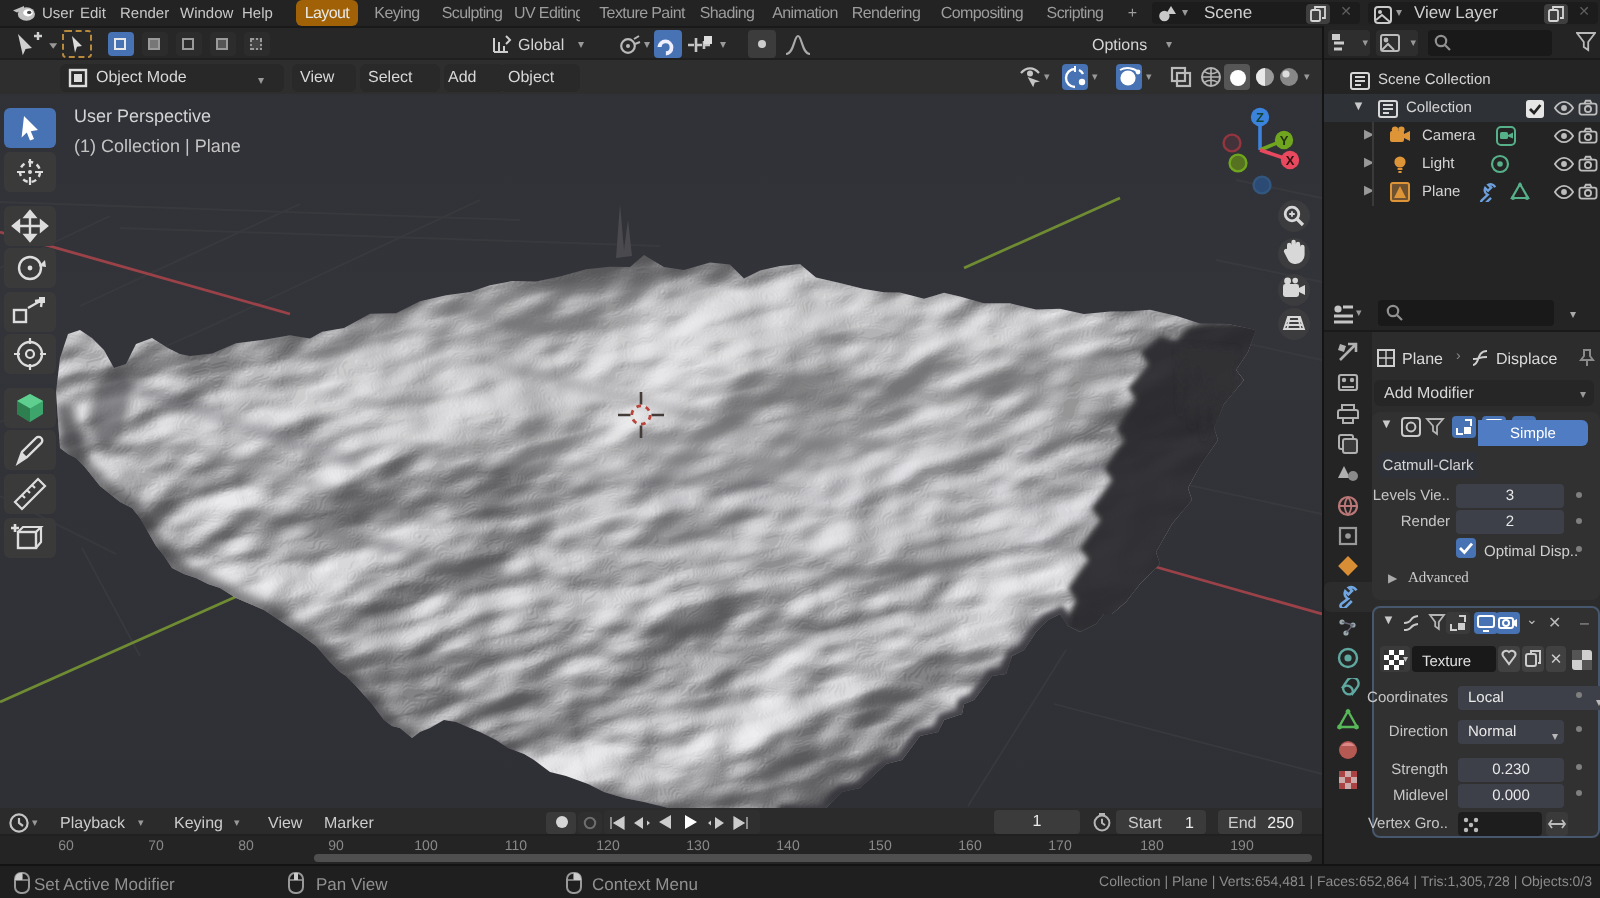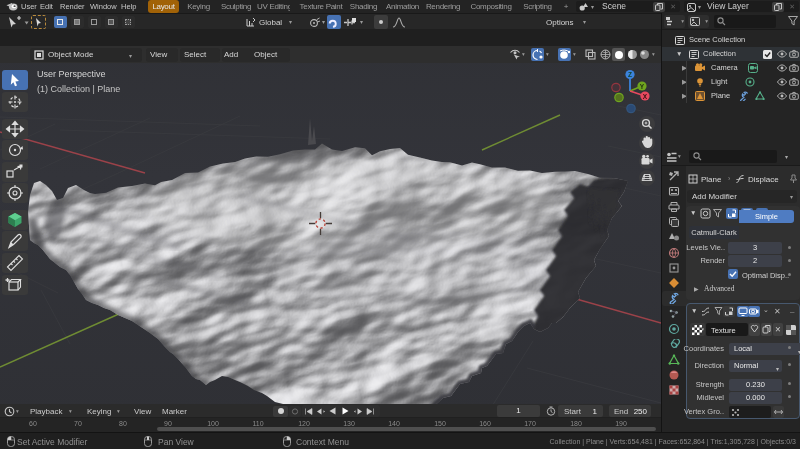--- a/index.html
+++ b/index.html
@@ -24,21 +24,21 @@
 #props{position:absolute;left:0;top:135px;width:139px;height:266px;background:#2c2c2c;}
 #prophead{position:absolute;left:0;top:0;width:139px;height:18px;background:#242424;border-bottom:1px solid #1a1a1a;}
 #proptabs{position:absolute;left:0;top:18px;width:24px;height:248px;background:#242424;}
 .ptab{position:absolute;left:6px;width:12px;height:12px;}
 .lbl{position:absolute;font-size:7.5px;color:#c6c6c6;text-align:right;white-space:nowrap;}
 .fld{position:absolute;height:12px;background:#3d4049;border-radius:2px;font-size:7.5px;color:#e9e9e9;line-height:12px;}
 .drop{position:absolute;height:12px;background:#3d4049;border-radius:2px;font-size:7.5px;color:#e9e9e9;line-height:12px;padding-left:5px;}
 .dot{position:absolute;width:3px;height:3px;border-radius:50%;background:#7f7f7f;}
 .carr{color:#b9b9b9;font-size:6px;}
 
-#vp{left:0;top:46px;width:661px;height:375px;background:#a21caf;overflow:hidden;}
+#vp{left:0;top:30px;width:661px;height:375px;background:#a21caf;overflow:hidden;}
 #vphead{position:absolute;left:0;top:0;width:661px;height:17px;background:#2e2e2e;font-size:9px;color:#dadada;}
 .vmenu{position:absolute;top:4px;font-size:8px;color:#d8d8d8;}
 #vptext{position:absolute;left:37px;top:21px;font-size:9px;color:#d4d4d4;line-height:15px;}
 
 #toolbar{position:absolute;left:2px;top:24px;width:26px;}
 .tbtn{position:absolute;left:0;width:26px;height:20px;background:#3a3a3a;border-radius:3px;}
 .tbtn.on{background:#4772b3;}
 
 #timeline{left:0;top:404px;width:661px;height:28px;background:#2b2b2b;}
 #tlhead{position:absolute;left:0;top:0;width:661px;height:14px;background:#2b2b2b;border-bottom:1px solid #202020;font-size:8px;color:#cccccc;}

